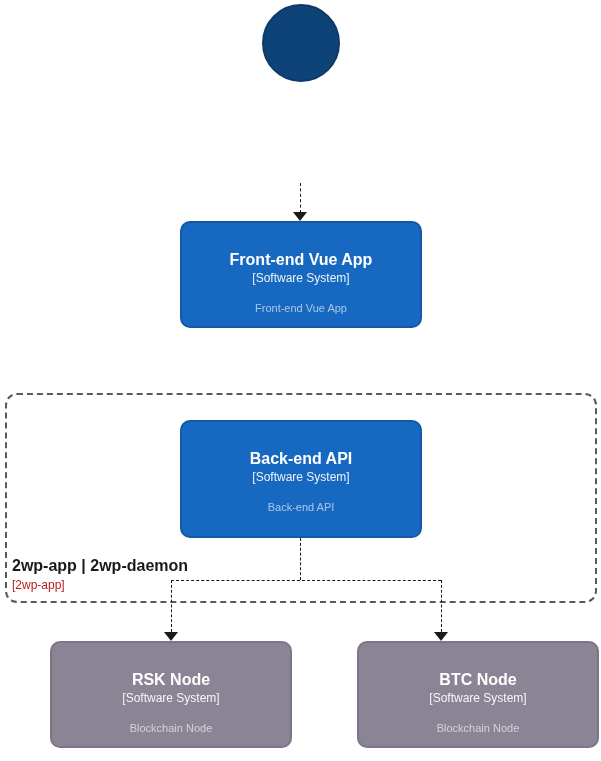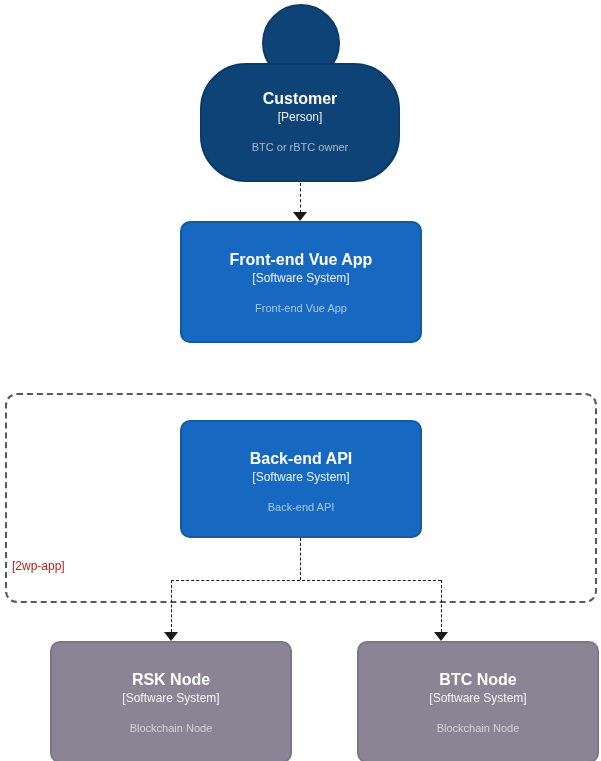--- a/index.html
+++ b/index.html
@@ -14,21 +14,21 @@
     box-sizing:border-box;z-index:1;
   }
   .person-body{
     position:absolute;left:200px;top:63px;width:200px;height:119px;border-radius:46px;
     background:var(--c-person-bg,#0e4377);border:2px solid var(--c-person-border,#0b3a68);
     box-sizing:border-box;z-index:2;
     display:flex;flex-direction:column;align-items:center;padding-top:24px;text-align:center;
   }
   
   .sysbox{
-    position:absolute;width:242px;height:122px;border-radius:10px;box-sizing:border-box;
+    position:absolute;width:242px;height:107px;border-radius:10px;box-sizing:border-box;
     background:var(--c-system-bg,#1768c0);border:2px solid var(--c-system-border,#1259a6);
     display:flex;flex-direction:column;align-items:center;padding-top:27px;text-align:center;
     z-index:3;
   }
   .sysbox.ext{
     background:var(--c-external-bg,#8b8494);border-color:var(--c-external-border,#7c7588);text-align:center;
   }
   .box-frontend{left:180px;top:221px;}
   .box-backend{left:180px;top:420px;height:118px;}
   .box-rsk{left:50px;top:641px;}
@@ -62,29 +62,25 @@
   .ah-rsk{left:164px;top:632px;}
   .ah-btc{left:434px;top:632px;}
 </style>
 </head>
 <body>
 
 <div class="canvas">
 
   <div class="boundary"></div>
   <div class="boundary-label">
+    <div class="boundary-title">2wp-app | 2wp-daemon</div>
     <div class="boundary-type">[2wp-app]</div>
   </div>
 
   <div class="person-head"></div>
-  <div class="person-body">
-    <div class="el-title">Customer</div>
-    <div class="el-type">[Person]</div>
-    <div class="el-desc">BTC or rBTC owner</div>
-  </div>
 
   <div class="vline l-cust-fe"></div>
   <div class="arrow-down ah-fe"></div>
 
   <div class="sysbox box-frontend">
     <div class="el-title">Front-end Vue App</div>
     <div class="el-type">[Software System]</div>
     <div class="el-desc">Front-end Vue App</div>
   </div>
 

